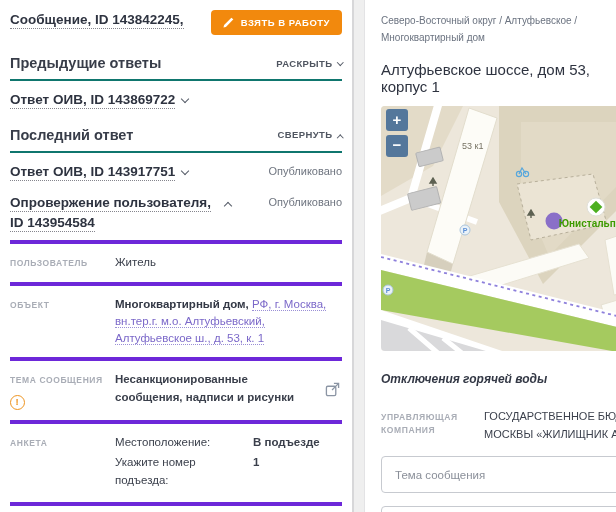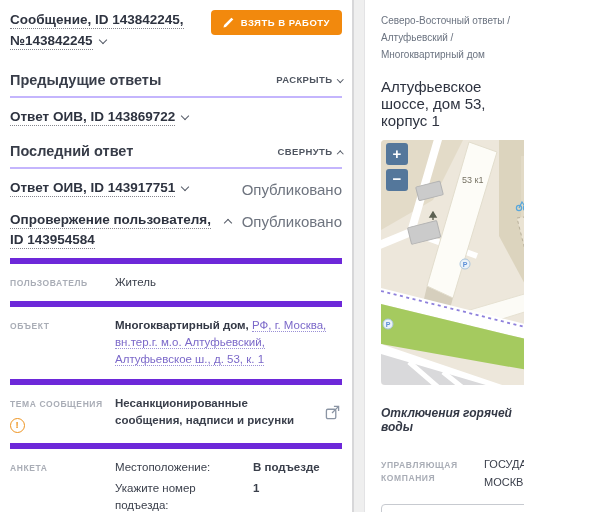--- a/index.html
+++ b/index.html
@@ -1,47 +1,47 @@
 <!DOCTYPE html>
 <html><head>
 <meta charset="utf-8">
 <style>
   * { margin:0; padding:0; box-sizing:border-box; }
   html,body { width:616px; height:512px; overflow:hidden; background:#fff;
     font-family:"Liberation Sans","DejaVu Sans",sans-serif; color:#343945; }
-  .app { display:flex; width:524px; height:512px; }
+  .app { display:flex; width:616px; height:512px; }
 
   
   .left { width:352px; padding:10px 10px 0 10px; overflow:hidden; background:#fff; }
   .hdr-row { display:flex; justify-content:space-between; align-items:flex-start; }
   .msg-title { font-size:13.5px; font-weight:bold; color:#2e3340; line-height:1.55; }
   .dotted { border-bottom:1.5px dotted #85858d; padding-bottom:1px; }
   .btn-orange { background:#F2890D; color:#fff; border:none; border-radius:4px;
     font-size:9.5px; font-weight:bold; letter-spacing:.5px; padding:7px 12px;
     display:flex; align-items:center; gap:7px; cursor:pointer; white-space:nowrap;
     font-family:inherit; }
   .chev { display:inline-block; width:6px; height:6px; border-right:1.7px solid #565c68;
     border-bottom:1.7px solid #565c68; transform:rotate(45deg); margin-left:7px;
     vertical-align:2px; }
   .chev.up { transform:rotate(-135deg); vertical-align:-2px; }
   .chev.sm { width:4.5px; height:4.5px; margin-left:5px; }
 
   .section-hdr { display:flex; justify-content:space-between; align-items:center;
-    margin-top:13px; padding:7px 0 8px 0; border-bottom:2px solid #c4b5fd; }
+    margin-top:13px; padding:7px 0 8px 0; border-bottom:2px solid #0f766e; }
   .section-hdr h2 { font-size:14.5px; font-weight:bold; color:#383d49; }
   .toggle { font-size:9.5px; font-weight:bold; letter-spacing:.4px; color:#4f5560;
     background:none; border:none; cursor:pointer; font-family:inherit;text-align:center; }
 
   .answer-row { display:flex; justify-content:space-between; align-items:flex-start;
     padding:9px 0 8px 0; }
   .answer-link { font-size:13.5px; font-weight:bold; color:#2e3340; line-height:1.45;
     cursor:pointer; }
-  .status { font-size:15px; color:#6e747f; padding-top:3px; }
-
-  .field { display:flex; padding:10px 0; border-top:6px solid #6d28d9; }
+  .status { font-size:11px; color:#6e747f; padding-top:3px; }
+
+  .field { display:flex; padding:10px 0; border-top:4px solid #6d28d9; }
   .field:last-child { border-bottom:1px solid #e4e4e6; }
   .f-label { width:105px; flex-shrink:0; font-size:8.5px; font-weight:bold;
     letter-spacing:.6px; color:#a9adb6; padding-top:3px; line-height:1.5; }
   .f-value { flex:1; font-size:11.5px; color:#3a3f4b; line-height:1.5; }
   .f-value b { color:#333845; }
   .obj-link { color:#7B68C9; border-bottom:1px dotted #9a8fd6; cursor:pointer; }
   .warn-ico { width:15px; height:15px; border:1.6px solid #EE9420; border-radius:50%;
     color:#EE9420; font-size:9.5px; font-weight:bold; text-align:center;
     line-height:12px; margin-top:8px; }
   .topic-row { display:flex; }
@@ -75,21 +75,20 @@
 </head>
 <body>
 
 <div class="app">
 
   <div class="left">
 
     <div class="hdr-row">
       <div class="msg-title">
         <div><span class="dotted">Сообщение, ID 143842245,</span></div>
-        <div><span class="dotted">№143842245</span><span class="chev"></span></div>
       </div>
       <button class="btn-orange">
         <svg width="11" height="11" viewBox="0 0 12 12">
             <path d="M0.5 11.5 L1.2 8.8 L8.6 1.4 L10.6 3.4 L3.2 10.8 Z M9.3 0.7 L11.3 2.7 L10.6 3.4 L8.6 1.4 Z" fill="#ffffff"></path>
           </svg>
         <span>ВЗЯТЬ В РАБОТУ</span>
       </button>
     </div>
 
     <div class="section-hdr">
@@ -167,21 +166,21 @@
       
     </div>
 
   </div>
 
   <div class="gutter"></div>
 
   <div class="right">
 
     <div class="breadcrumb">
-      <div>Северо-Восточный ответы / Алтуфьевский /</div>
+      <div>Северо-Восточный округ / Алтуфьевское /</div>
       <div>Многоквартирный дом</div>
     </div>
 
     <div class="r-title">Алтуфьевское шоссе, дом 53, корпус 1</div>
 
     <div class="map-wrap">
       <svg width="248" height="245" viewBox="0 0 248 245">
         <rect x="0" y="0" width="248" height="245" fill="#EDE7DB"></rect>
 
         <polygon points="0,0 82,0 52,60 0,90" fill="#E3DBC8"></polygon>

